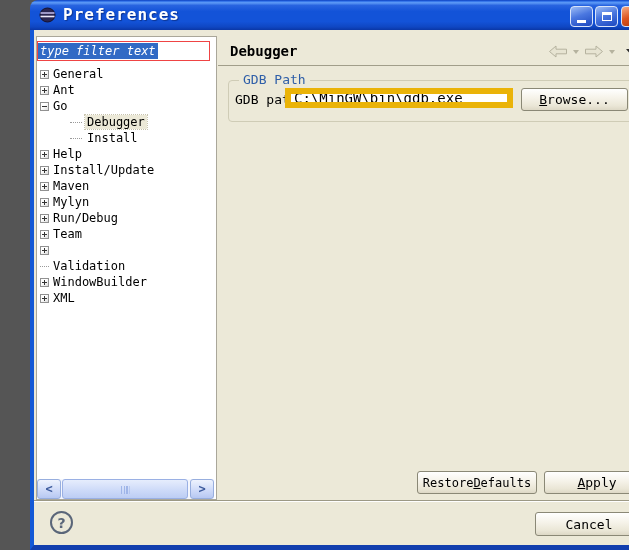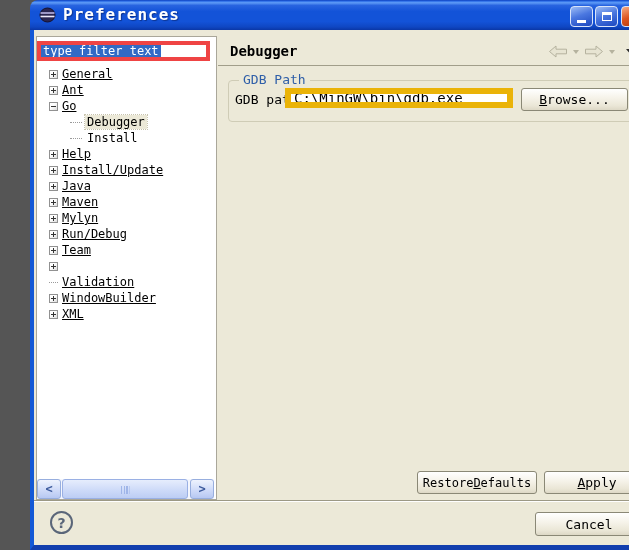--- a/index.html
+++ b/index.html
@@ -31,25 +31,25 @@
   .dialog-body{position:absolute;left:0;top:30px;width:629px;height:520px;
     background:var(--beige);
     border-left:4px solid var(--window-border);
     border-right:4px solid var(--window-border);
     border-bottom:5px solid #123fae;}
 
   
   .tree-panel{position:absolute;left:6px;top:36px;width:181px;height:464px;
     background:#fff;border:1px solid #aaa79a;}
   .filter-box{position:absolute;left:7px;top:41px;width:173px;height:20px;background:#fff;
-    border:4px solid #ef4444;display:flex;align-items:center;font-size:12px;overflow:hidden;}
+    border:1px solid #ef4444;display:flex;align-items:center;font-size:12px;overflow:hidden;font-style:italic;}
   .filter-sel{background:var(--selection-blue);color:#fff;padding:1px 2px;white-space:pre;}
   .tree{position:absolute;left:7px;top:66px;width:178px;}
   .tree-row{height:16px;display:flex;align-items:center;font-size:12px;white-space:nowrap;}
-  .lv0{padding-left:12px;text-decoration:underline;}
+  .lv0{padding-left:3px;}
   .lv1{padding-left:33px;}
   .exp{width:9px;height:9px;border:1px solid #919191;flex:none;position:relative;
     background:linear-gradient(135deg,#ffffff 40%,#dcdcdc 100%);margin-right:2px;}
   .exp::before{content:"";position:absolute;left:1px;right:1px;top:3px;height:1px;background:#333;}
   .exp.plus::after{content:"";position:absolute;top:1px;bottom:1px;left:3px;width:1px;background:#333;}
   .connector{width:12px;height:0;border-top:1px dotted #9a9a9a;margin-right:3px;flex:none;}
   .connector.short{width:9px;margin-right:2px;}
   .tree-label{padding:0 2px;}
   .selected .tree-label{background:var(--beige);outline:1px dotted #c8c4ae;}
 
@@ -159,24 +159,20 @@
       <div class="tree-row lv0">
         <span class="exp plus"></span>
         <span class="tree-label">Help</span>
       </div>
       <div class="tree-row lv0">
         <span class="exp plus"></span>
         <span class="tree-label">Install/Update</span>
       </div>
       <div class="tree-row lv0">
         <span class="exp plus"></span>
-        <span class="tree-label">Java</span>
-      </div>
-      <div class="tree-row lv0">
-        <span class="exp plus"></span>
         <span class="tree-label">Maven</span>
       </div>
       <div class="tree-row lv0">
         <span class="exp plus"></span>
         <span class="tree-label">Mylyn</span>
       </div>
       <div class="tree-row lv0">
         <span class="exp plus"></span>
         <span class="tree-label">Run/Debug</span>
       </div>

